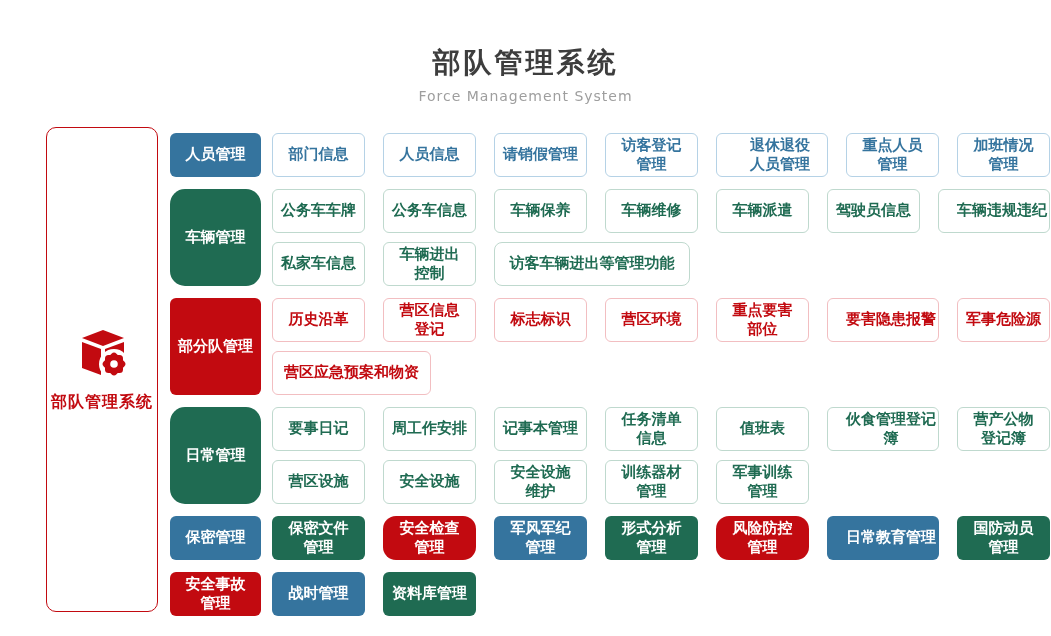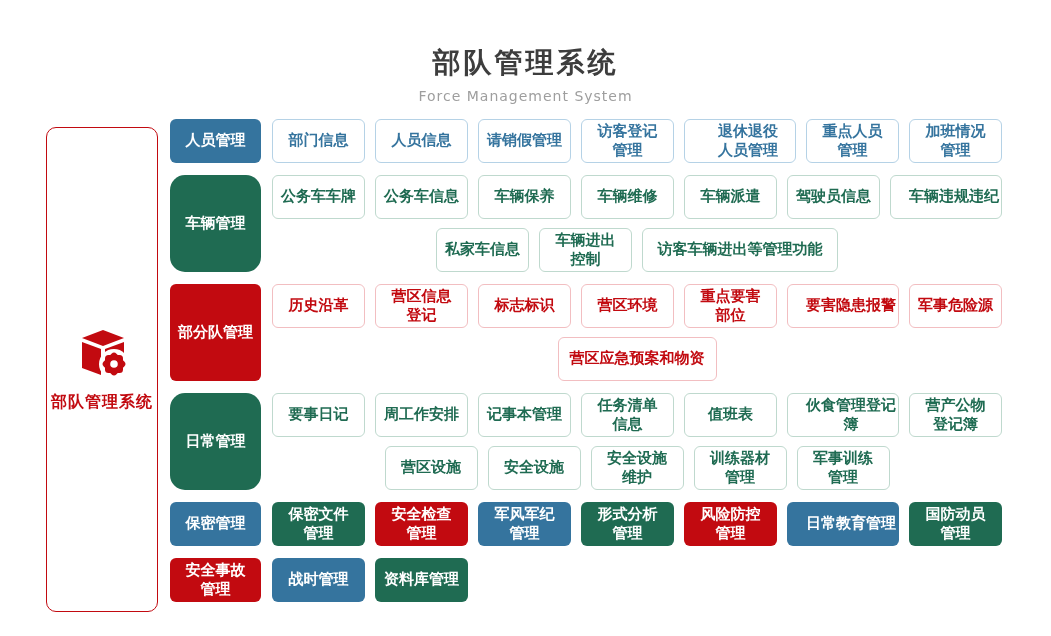--- a/index.html
+++ b/index.html
@@ -19,49 +19,49 @@
   .left-panel{
     position:absolute; left:46px; top:127px; width:112px; height:485px;
     border:1px solid var(--red); border-radius:10px; box-sizing:border-box;
     display:flex; flex-direction:column; align-items:center; justify-content:center; gap:12px;
     background:#fff;
   }
   .left-label{color:var(--red); font-weight:bold; font-size:16px; letter-spacing:1px;}
   .icon-red{fill:var(--red);}
   .icon-white{fill:#ffffff;}
 
-  .content{position:absolute; left:170px; top:119px;}
+  .content{position:absolute; left:170px; top:133px;}
   .section{display:flex; gap:11px; margin-bottom:12px; align-items:stretch;}
   .rows{display:flex; flex-direction:column; gap:9px;}
-  .row{display:flex; gap:10px;justify-content:center;}
+  .row{display:flex; gap:18px;}
 
   .box{
     border-radius:6px; display:flex; align-items:center; justify-content:center;
     text-align:center; font-weight:bold; font-size:15px; line-height:1.3;
     white-space:pre-line; box-sizing:border-box;
   }
   .category{width:91px; flex:0 0 91px; color:#fff;}
   .category.blue{background:var(--blue);}
   .category.green{background:var(--green);border-radius:15px;}
   .category.red{background:var(--red);}
 
   .item{width:93px; height:44px; flex:0 0 auto;}
   .item.wide{width:112px;padding-left:16px;}
   .item.xl{width:159px;}
-  .item.xxl{width:196px;}
+  .item.xxl{width:196px;border-radius:8px;}
 
   .item.outline{background:#fff; border:1px solid #ccc;}
   .item.outline.blue{color:var(--blue); border-color:var(--blue_border);}
   .item.outline.green{color:var(--green); border-color:var(--green_border);}
   .item.outline.red{color:var(--red); border-color:var(--red_border);}
 
   .item.solid{color:#fff;}
   .item.solid.blue{background:var(--blue);}
   .item.solid.green{background:var(--green);}
-  .item.solid.red{background:var(--red);}
+  .item.solid.red{background:var(--red);border-radius:13px;}
 </style>
 </head>
 <body>
 
 <div class="canvas">
 
   <div class="header">
     <div class="title">部队管理系统</div>
     <div class="subtitle">Force Management System</div>
   </div>

